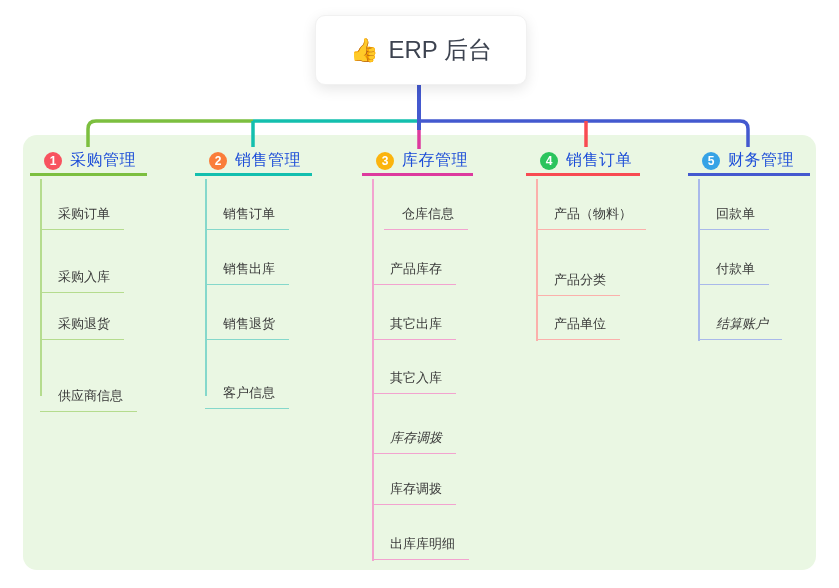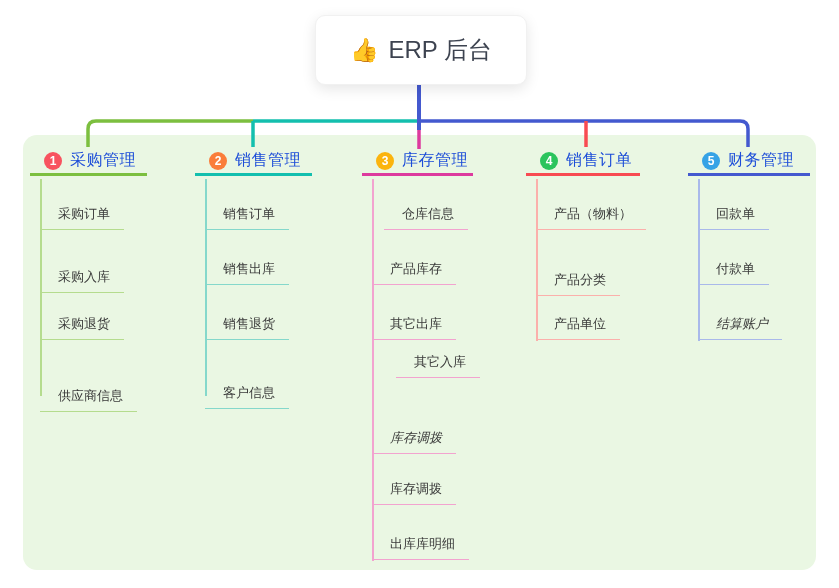--- a/index.html
+++ b/index.html
@@ -82,21 +82,21 @@
       </div>
       <div class="branch" style="left: 362px; width: 111px;">
         <div class="b-header" style="border-bottom-color: rgb(221, 58, 158);">
           <span class="num" style="background: rgb(251, 180, 14);">3</span>
           <span class="b-title">库存管理</span>
         </div>
         <div class="spine" style="background: rgb(242, 163, 207); top: 31px; height: 381.5px;"></div>
         <div class="b-child" style="top: 56px; border-bottom-color: rgb(242, 163, 207); margin-left: 12px;">仓库信息</div>
         <div class="b-child" style="top: 111px; border-bottom-color: rgb(242, 163, 207);">产品库存</div>
         <div class="b-child" style="top: 166px; border-bottom-color: rgb(242, 163, 207);">其它出库</div>
-        <div class="b-child" style="top: 204px; border-bottom-color: rgb(242, 163, 207); margin-left: 24px;">其它入库</div>
+        <div class="b-child" style="top: 220px; border-bottom-color: rgb(242, 163, 207);">其它入库</div>
         <div class="b-child" style="top: 280px; border-bottom-color: rgb(242, 163, 207); font-style: italic;">库存调拨</div>
         <div class="b-child" style="top: 331px; border-bottom-color: rgb(242, 163, 207);">库存调拨</div>
         <div class="b-child" style="top: 386px; border-bottom-color: rgb(242, 163, 207);">出库库明细</div>
       </div>
       <div class="branch" style="left: 526px; width: 114px;">
         <div class="b-header" style="border-bottom-color: rgb(248, 75, 82);">
           <span class="num" style="background: rgb(43, 196, 93);">4</span>
           <span class="b-title">销售订单</span>
         </div>
         <div class="spine" style="background: rgb(251, 176, 171); top: 31px; height: 161.5px;"></div>

